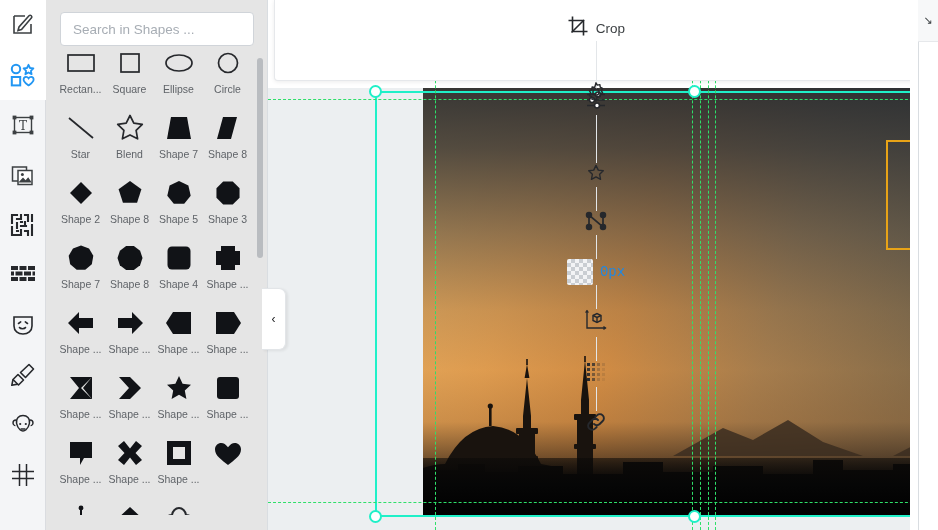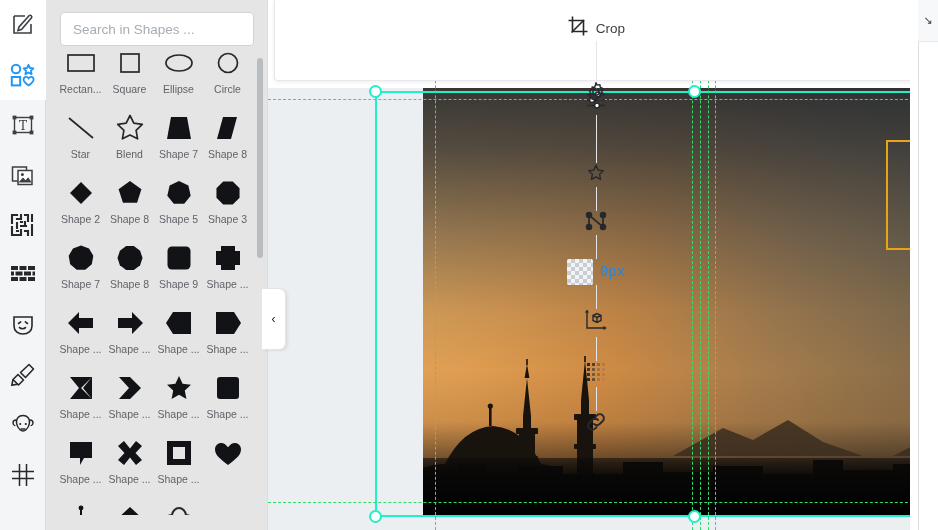--- a/index.html
+++ b/index.html
@@ -450,21 +450,21 @@
               </svg>
             </div>
             <div class="lbl">Shape 8</div>
           </div>
           <div class="cell">
             <div class="glyph">
               <svg width="30" height="30" viewBox="0 0 30 30">
                 <rect x="3.5" y="3.5" width="23" height="23" rx="4.5" fill="#111317"></rect>
               </svg>
             </div>
-            <div class="lbl">Shape 9</div>
+            <div class="lbl">Shape 4</div>
           </div>
           <div class="cell">
             <div class="glyph">
               <svg width="30" height="30" viewBox="0 0 30 30">
                 <path d="M8 3h14v5h5v14h-5v5H8v-5H3V8h5z" fill="#111317"></path>
               </svg>
             </div>
             <div class="lbl">Shape ...</div>
           </div>
           <div class="cell">

